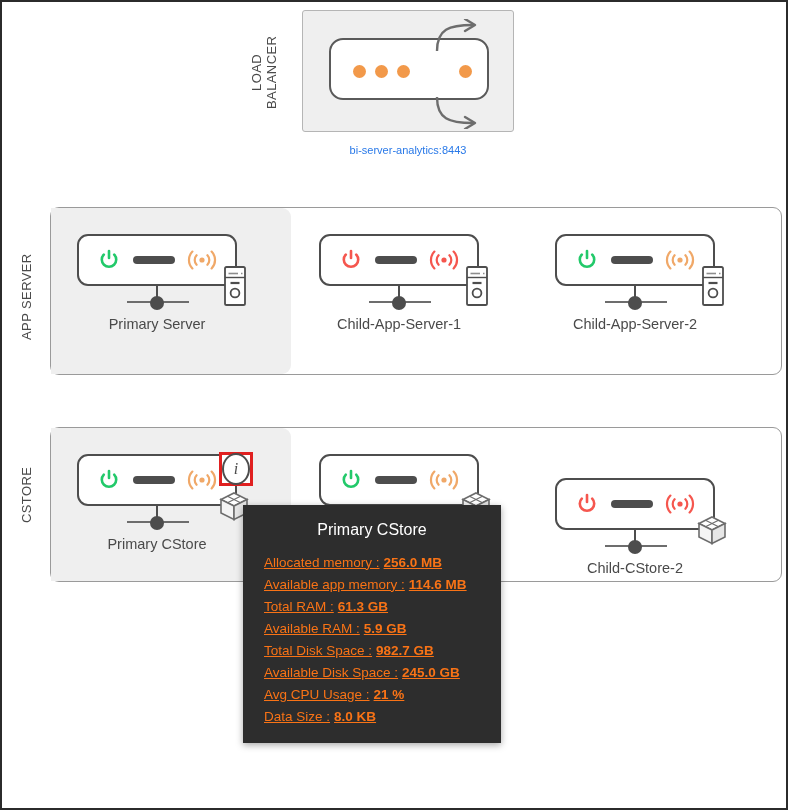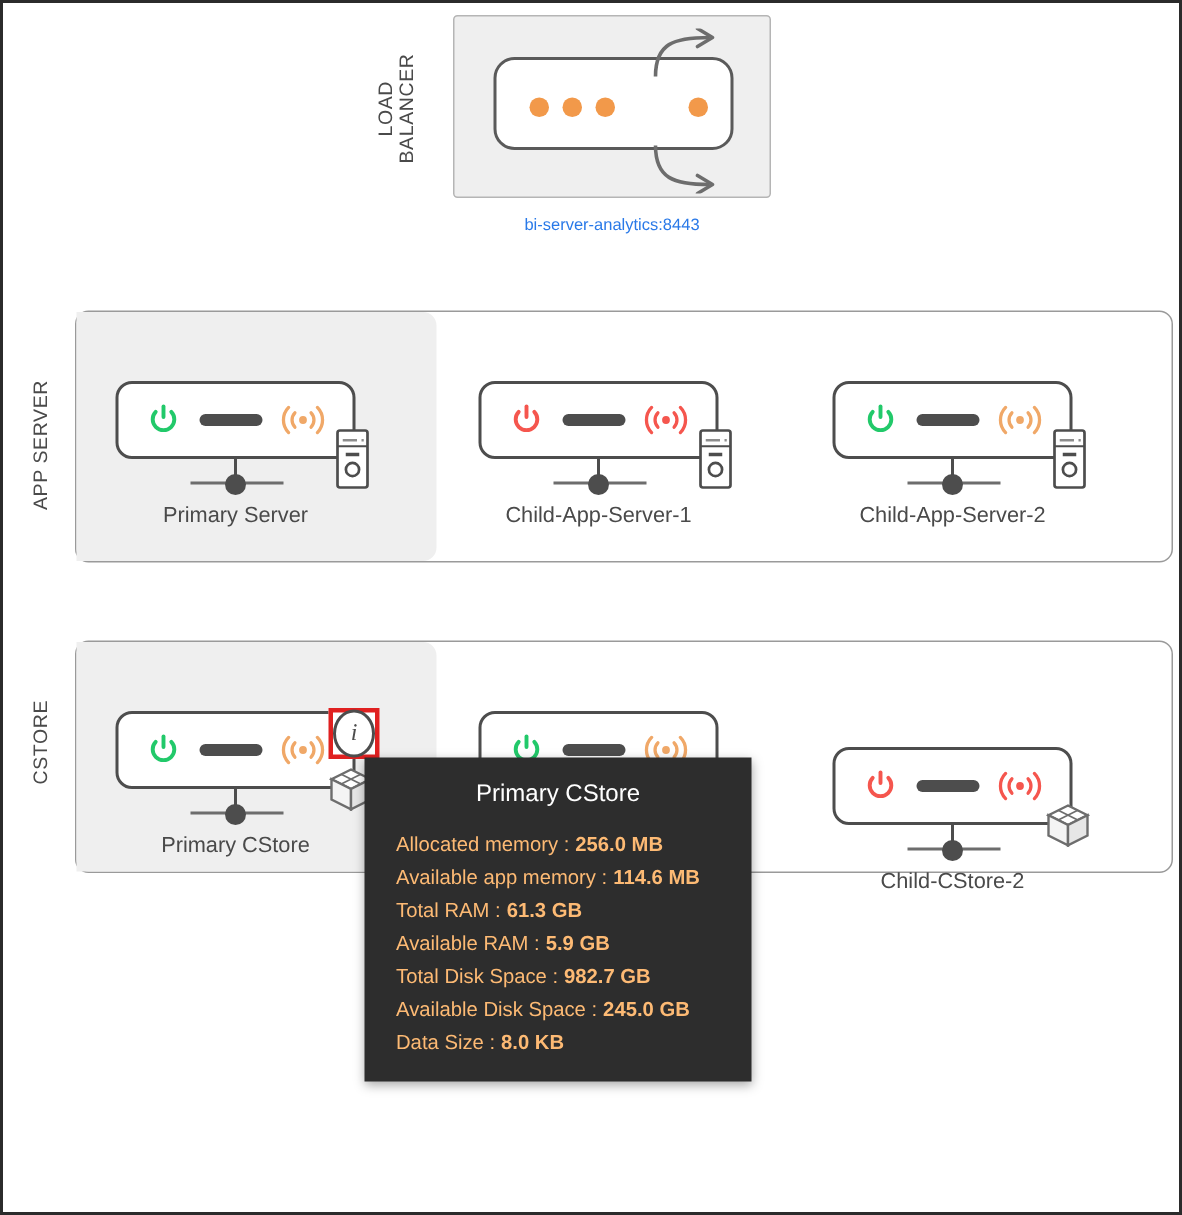--- a/index.html
+++ b/index.html
@@ -64,21 +64,21 @@
     border-radius:14px;
     background:#ffffff;
   }
   .lb-dot{
     position:absolute;top:25px;width:13px;height:13px;
     border-radius:50%;background:#f2994a;
   }
   .arrow-svg{position:absolute;}
 
   
-  .node{position:absolute;width:200px;height:110px;margin-top:20px;}
+  .node{position:absolute;width:200px;height:110px;}
   .node-card{
     position:absolute;left:10px;top:0;width:160px;height:52px;
     box-sizing:border-box;
     border:2.2px solid #4d4d4d;
     border-radius:11px;
     background:#ffffff;
     display:flex;align-items:center;justify-content:space-around;
     padding:0 12px;
   }
   .pwr{width:24px;height:24px;flex:0 0 auto;}
@@ -134,23 +134,24 @@
     box-shadow:0 2px 7px rgba(0,0,0,.35);
     padding:14px 0 16px 0;
     box-sizing:border-box;
     z-index:40;
   }
   #tt-title{
     text-align:center;color:#ffffff;font-size:16px;
     margin:2px 0 12px 0;
   }
   .tt-row{
-    color:#fdba74;font-size:13.5px;
+    color:#f97316;font-size:13.5px;
     padding:3.5px 0 3.5px 21px;
     white-space:nowrap;
+    text-decoration:underline;
   }
   .tt-k{font-weight:400;}
   .tt-v{font-weight:bold;margin-left:4px;}
 </style>
 </head>
 <body>
 
 <div id="page">
 
   <div class="sec-label" style="left:248px;top:30px;height:80px;width:34px;">LOAD
@@ -361,17 +362,18 @@
 
   <div id="tooltip">
     <div id="tt-title">Primary CStore</div>
     <div id="tt-rows">
         <div class="tt-row"><span class="tt-k">Allocated memory :</span><span class="tt-v">256.0 MB</span></div>
         <div class="tt-row"><span class="tt-k">Available app memory :</span><span class="tt-v">114.6 MB</span></div>
         <div class="tt-row"><span class="tt-k">Total RAM :</span><span class="tt-v">61.3 GB</span></div>
         <div class="tt-row"><span class="tt-k">Available RAM :</span><span class="tt-v">5.9 GB</span></div>
         <div class="tt-row"><span class="tt-k">Total Disk Space :</span><span class="tt-v">982.7 GB</span></div>
         <div class="tt-row"><span class="tt-k">Available Disk Space :</span><span class="tt-v">245.0 GB</span></div>
+        <div class="tt-row"><span class="tt-k">Avg CPU Usage :</span><span class="tt-v">21 %</span></div>
         <div class="tt-row"><span class="tt-k">Data Size :</span><span class="tt-v">8.0 KB</span></div>
       </div>
   </div>
 
 </div>
 
 </body></html>

